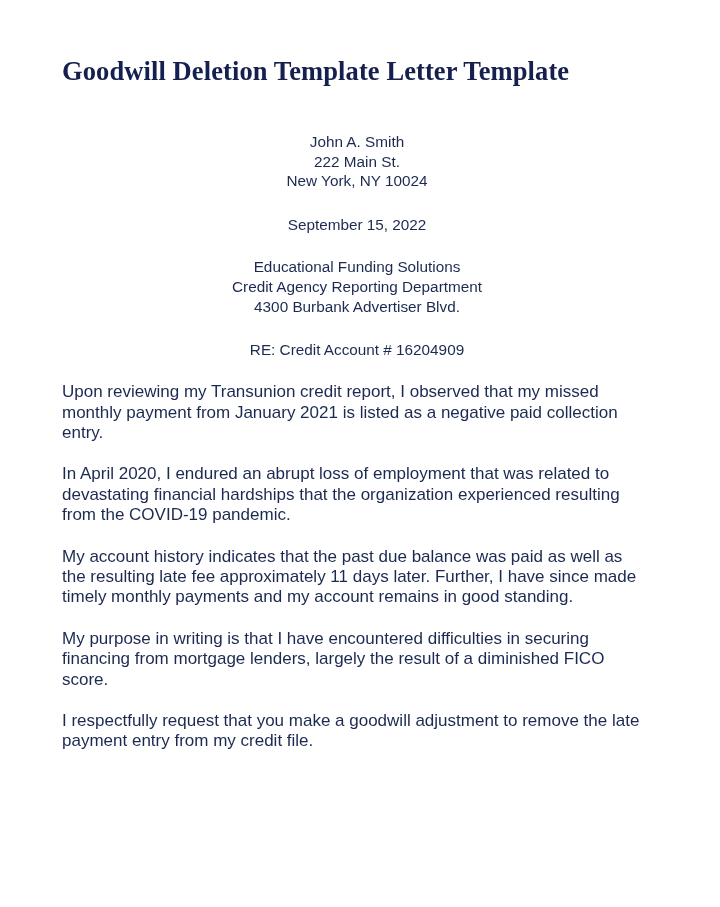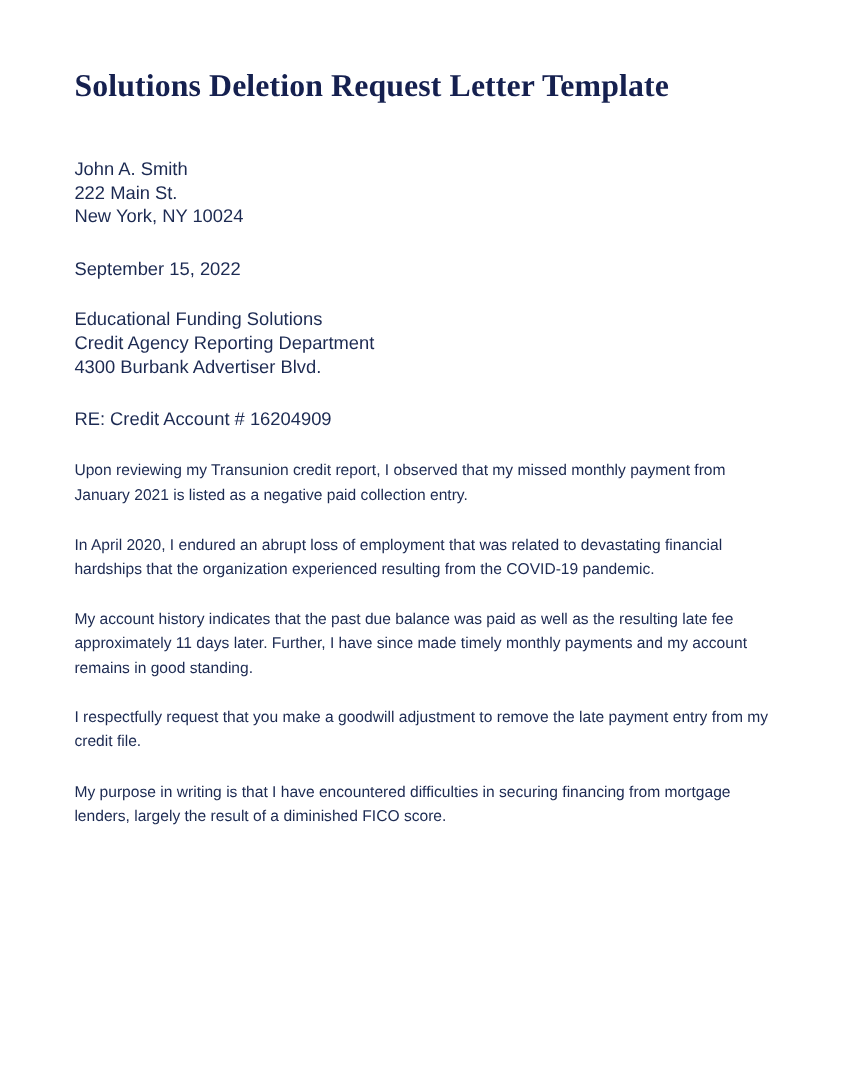--- a/index.html
+++ b/index.html
@@ -30,43 +30,44 @@
     color: #15204f;
     margin: 0 0 44px 0;
     letter-spacing: 0.1px;
   }
   .block {
     font-size: 15.3px;
     line-height: 19.8px;
     color: #1c2a52;
     margin: 0 0 22px 0;
     max-width: 590px;
+    text-align: center;
   }
   .block.addr {
     margin-bottom: 24px;
   }
   .block .line {
     display: block;
     white-space: pre-wrap;
   }
   .para {
-    font-size: 13px;
+    font-size: 17px;
     line-height: 20.4px;
     color: #1c2a52;
     margin: 0 0 21px 0;
     max-width: 582px;
     text-align: left;
   }
 </style>
 </head>
 <body>
 
 <div class="page">
 
-  <h1 class="doc-title">Solutions Deletion Request Letter Template</h1>
+  <h1 class="doc-title">Goodwill Deletion Template Letter Template</h1>
 
   <div class="block addr">
     <span class="line">John A. Smith</span>
     <span class="line">222 Main St.</span>
     <span class="line">New York, NY 10024</span>
   </div>
 
   <div class="block">
     <span class="line">September 15, 2022</span>
   </div>
@@ -78,17 +79,17 @@
   </div>
 
   <div class="block">
     <span class="line">RE: Credit Account # 16204909</span>
   </div>
 
 
   <p class="para">Upon reviewing my Transunion credit report, I observed that my missed monthly payment from January 2021 is listed as a negative paid collection entry.</p>
   <p class="para">In April 2020, I endured an abrupt loss of employment that was related to devastating financial hardships that the organization experienced resulting from the COVID-19 pandemic.</p>
   <p class="para">My account history indicates that the past due balance was paid as well as the resulting late fee approximately 11 days later. Further, I have since made timely monthly payments and my account remains in good standing.</p>
+  <p class="para">My purpose in writing is that I have encountered difficulties in securing financing from mortgage lenders, largely the result of a diminished FICO score.</p>
   <p class="para">I respectfully request that you make a goodwill adjustment to remove the late payment entry from my credit file.</p>
-  <p class="para">My purpose in writing is that I have encountered difficulties in securing financing from mortgage lenders, largely the result of a diminished FICO score.</p>
 
 
 </div>
 
 </body></html>

